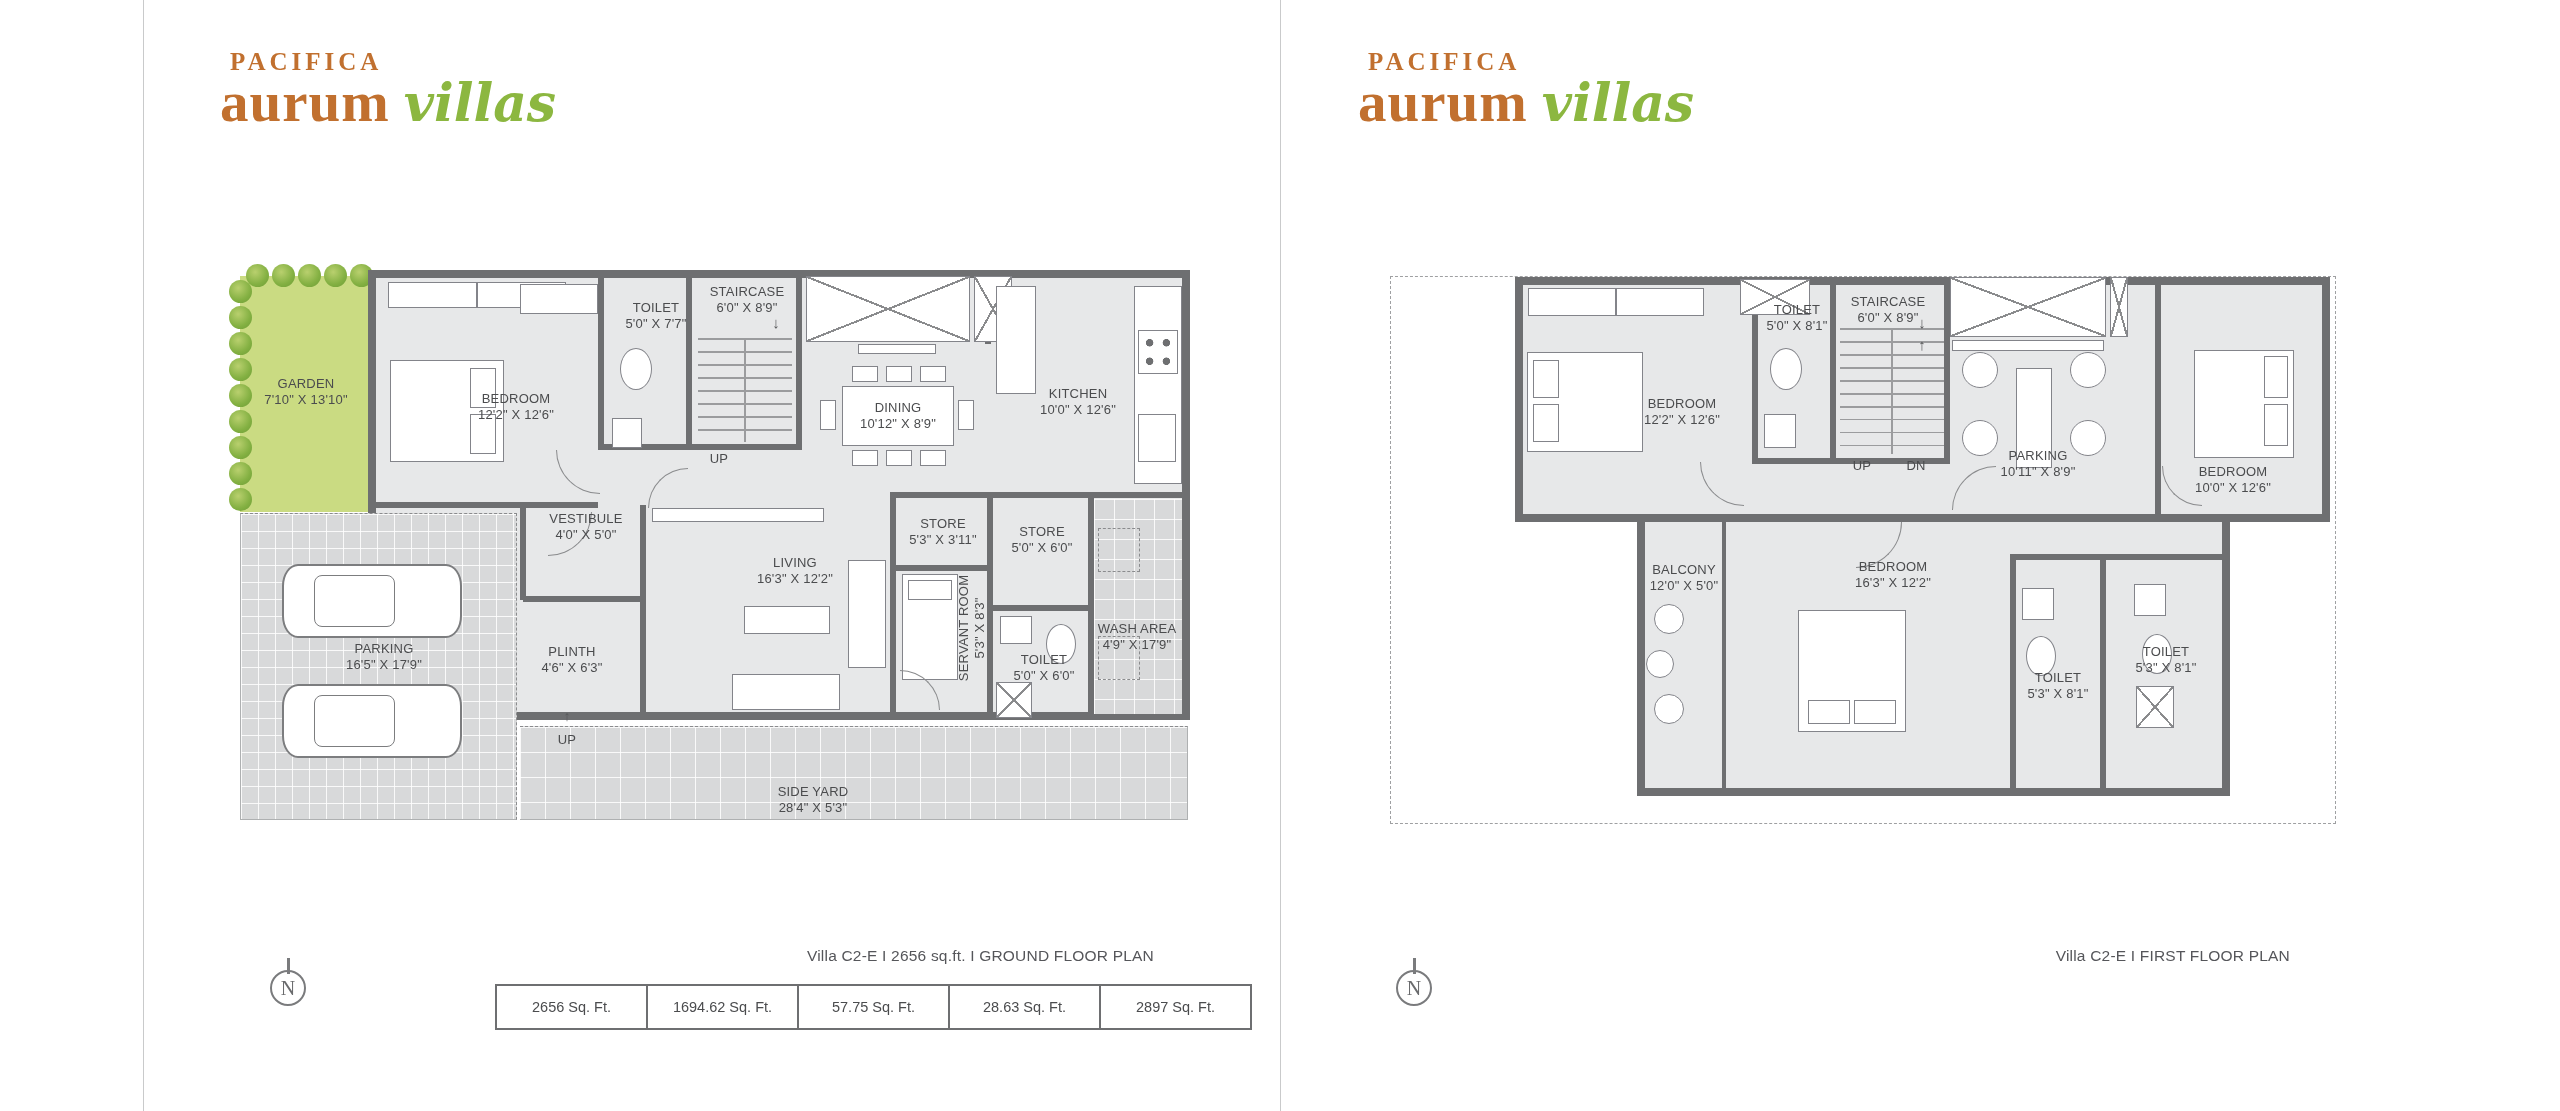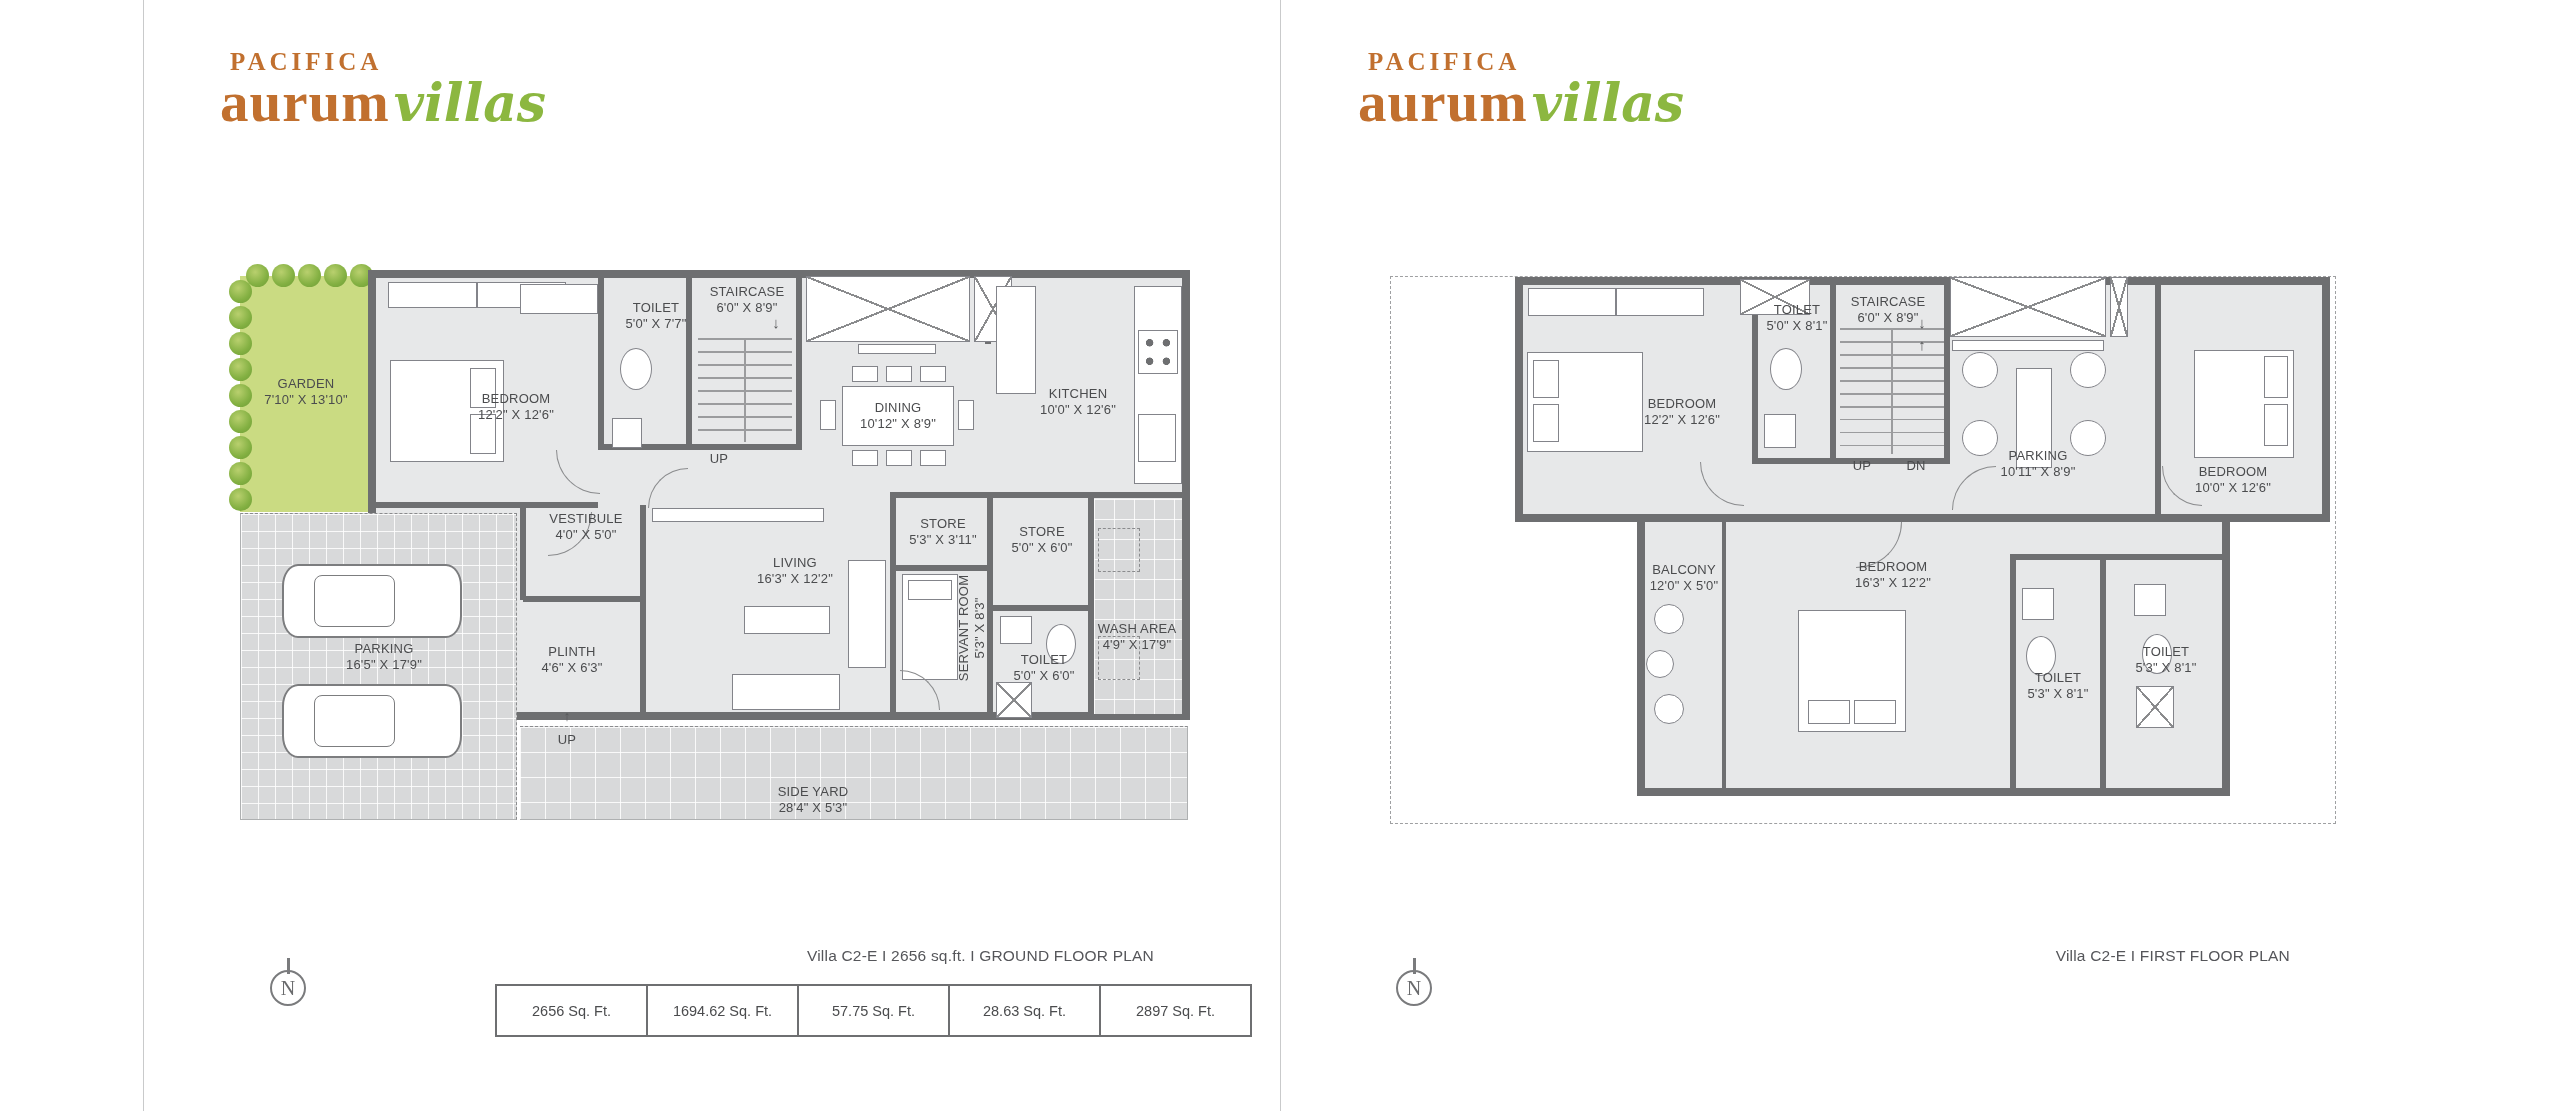--- a/index.html
+++ b/index.html
@@ -4,21 +4,21 @@
 <style>
   html,body{margin:0;padding:0;background:#fff;}
   .page{position:relative;width:2560px;height:1111px;background:#ffffff;overflow:hidden;
         font-family:"Liberation Sans",sans-serif;color:#4b4c4e;}
   .vsep{position:absolute;top:0;width:1px;height:1111px;background:#c9cacb;}
   
   .logo{position:absolute;}
   .logo .l1{font-family:"Liberation Serif",serif;font-weight:bold;font-size:25px;letter-spacing:4px;color:#c1702f;margin-left:10px;}
   .logo .lrow{white-space:nowrap;margin-top:-4px;}
   .logo .l2{font-family:"Liberation Serif",serif;font-weight:bold;font-size:57px;line-height:0.9;color:#c1702f;letter-spacing:1px;}
-  .logo .l3{font-family:"DejaVu Serif",serif;font-style:italic;font-weight:bold;font-size:52px;color:#8cb740;margin-left:4px;}
+  .logo .l3{font-family:"DejaVu Serif",serif;font-style:italic;font-weight:bold;font-size:52px;color:#8cb740;margin-left:14px;}
   
   .house{position:absolute;background:#e7e8e9;border:8px solid #6e6f71;box-sizing:border-box;}
   .iw{position:absolute;background:#6e6f71;}
   .grid{position:absolute;background-color:#d8d9da;
         background-image:linear-gradient(to right,rgba(255,255,255,.85) 1px,transparent 1px),
                          linear-gradient(to bottom,rgba(255,255,255,.85) 1px,transparent 1px);
         background-size:17px 17px;box-sizing:border-box;}
   .garden{position:absolute;background:#cadb82;border-right:2px dashed #8a8b8d;box-sizing:border-box;}
   .tree{position:absolute;width:23px;height:23px;border-radius:50%;
         background:radial-gradient(circle at 40% 35%, #b9d06e, #83b042 60%, #6d9c35);}
@@ -44,21 +44,21 @@
   .compass{position:absolute;width:36px;height:56px;}
   .compass .tick{position:absolute;left:17px;top:0;width:2.5px;height:16px;background:#7a7b7d;}
   .compass .circ{position:absolute;left:0;top:12px;width:36px;height:36px;border:2.5px solid #7a7b7d;border-radius:50%;
                  box-sizing:border-box;display:flex;align-items:center;justify-content:center;
                  font-family:"Liberation Serif",serif;font-size:20px;color:#6a6b6d;}
   
   .atable{position:absolute;border-collapse:collapse;}
   .atable th,.atable td{border:2px solid #6e6f71;font-weight:normal;font-size:14.5px;color:#4b4c4e;
        text-align:center;vertical-align:middle;width:151px;padding:0 10px;box-sizing:border-box;}
   .atable th{height:47px;line-height:1.25;}
-  .atable td{height:51px;}
+  .atable td{height:44px;}
 </style>
 </head>
 <body>
 
 <div class="page">
 
   <div class="vsep" style="left:143px"></div>
   <div class="vsep" style="left:1280px"></div>
 
   <div class="logo" style="left:220px;top:48px">

